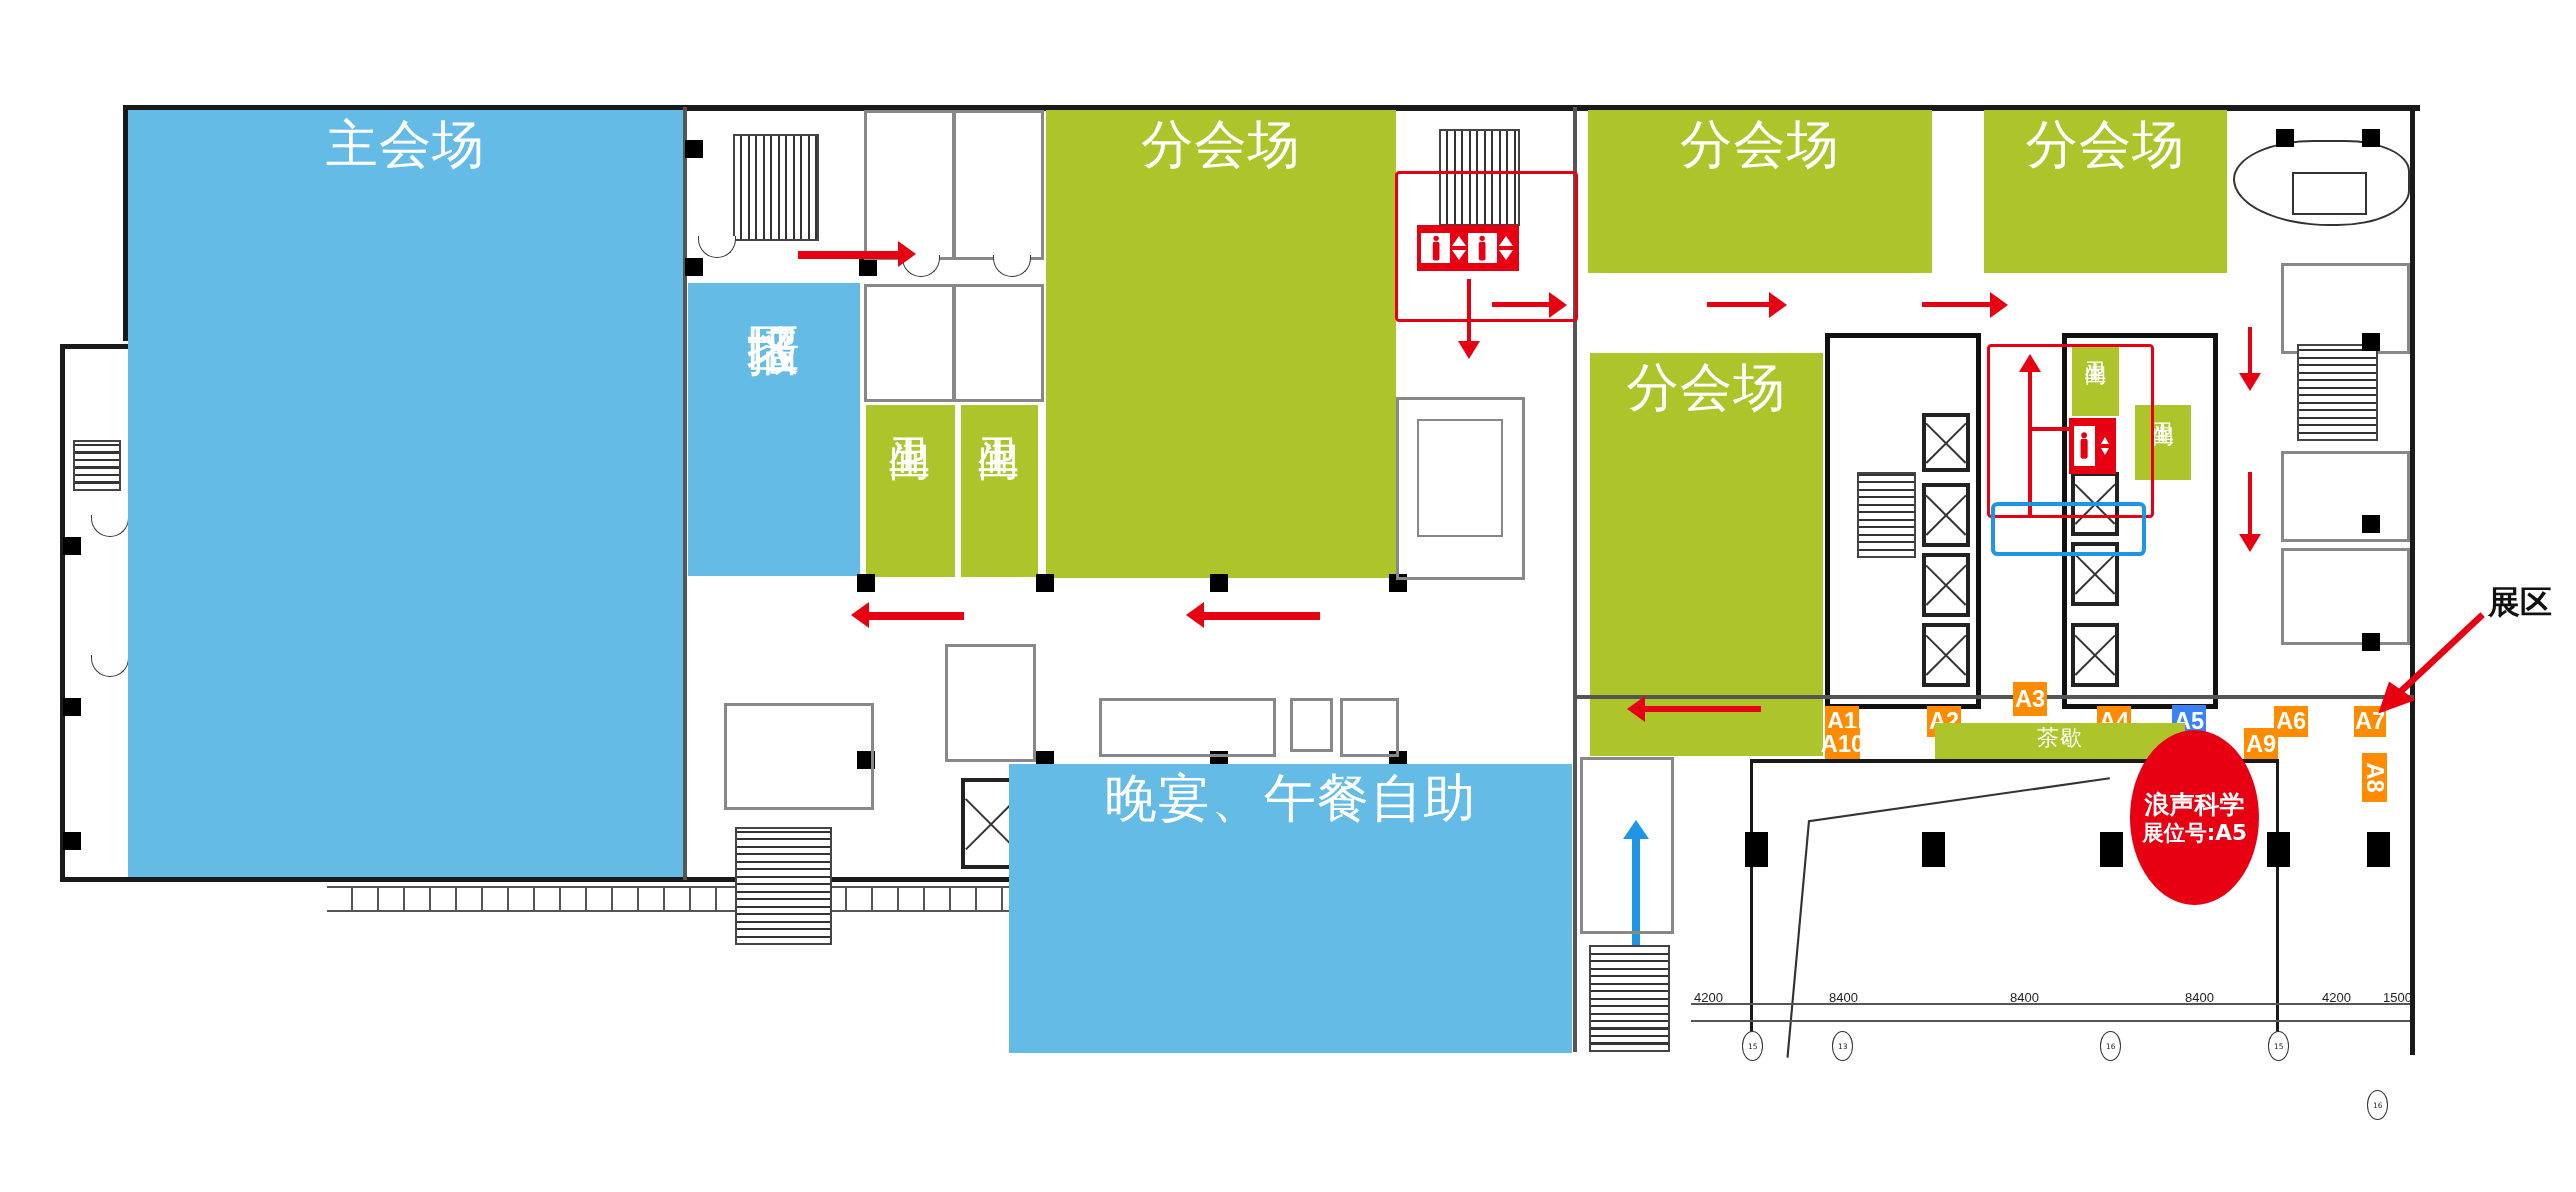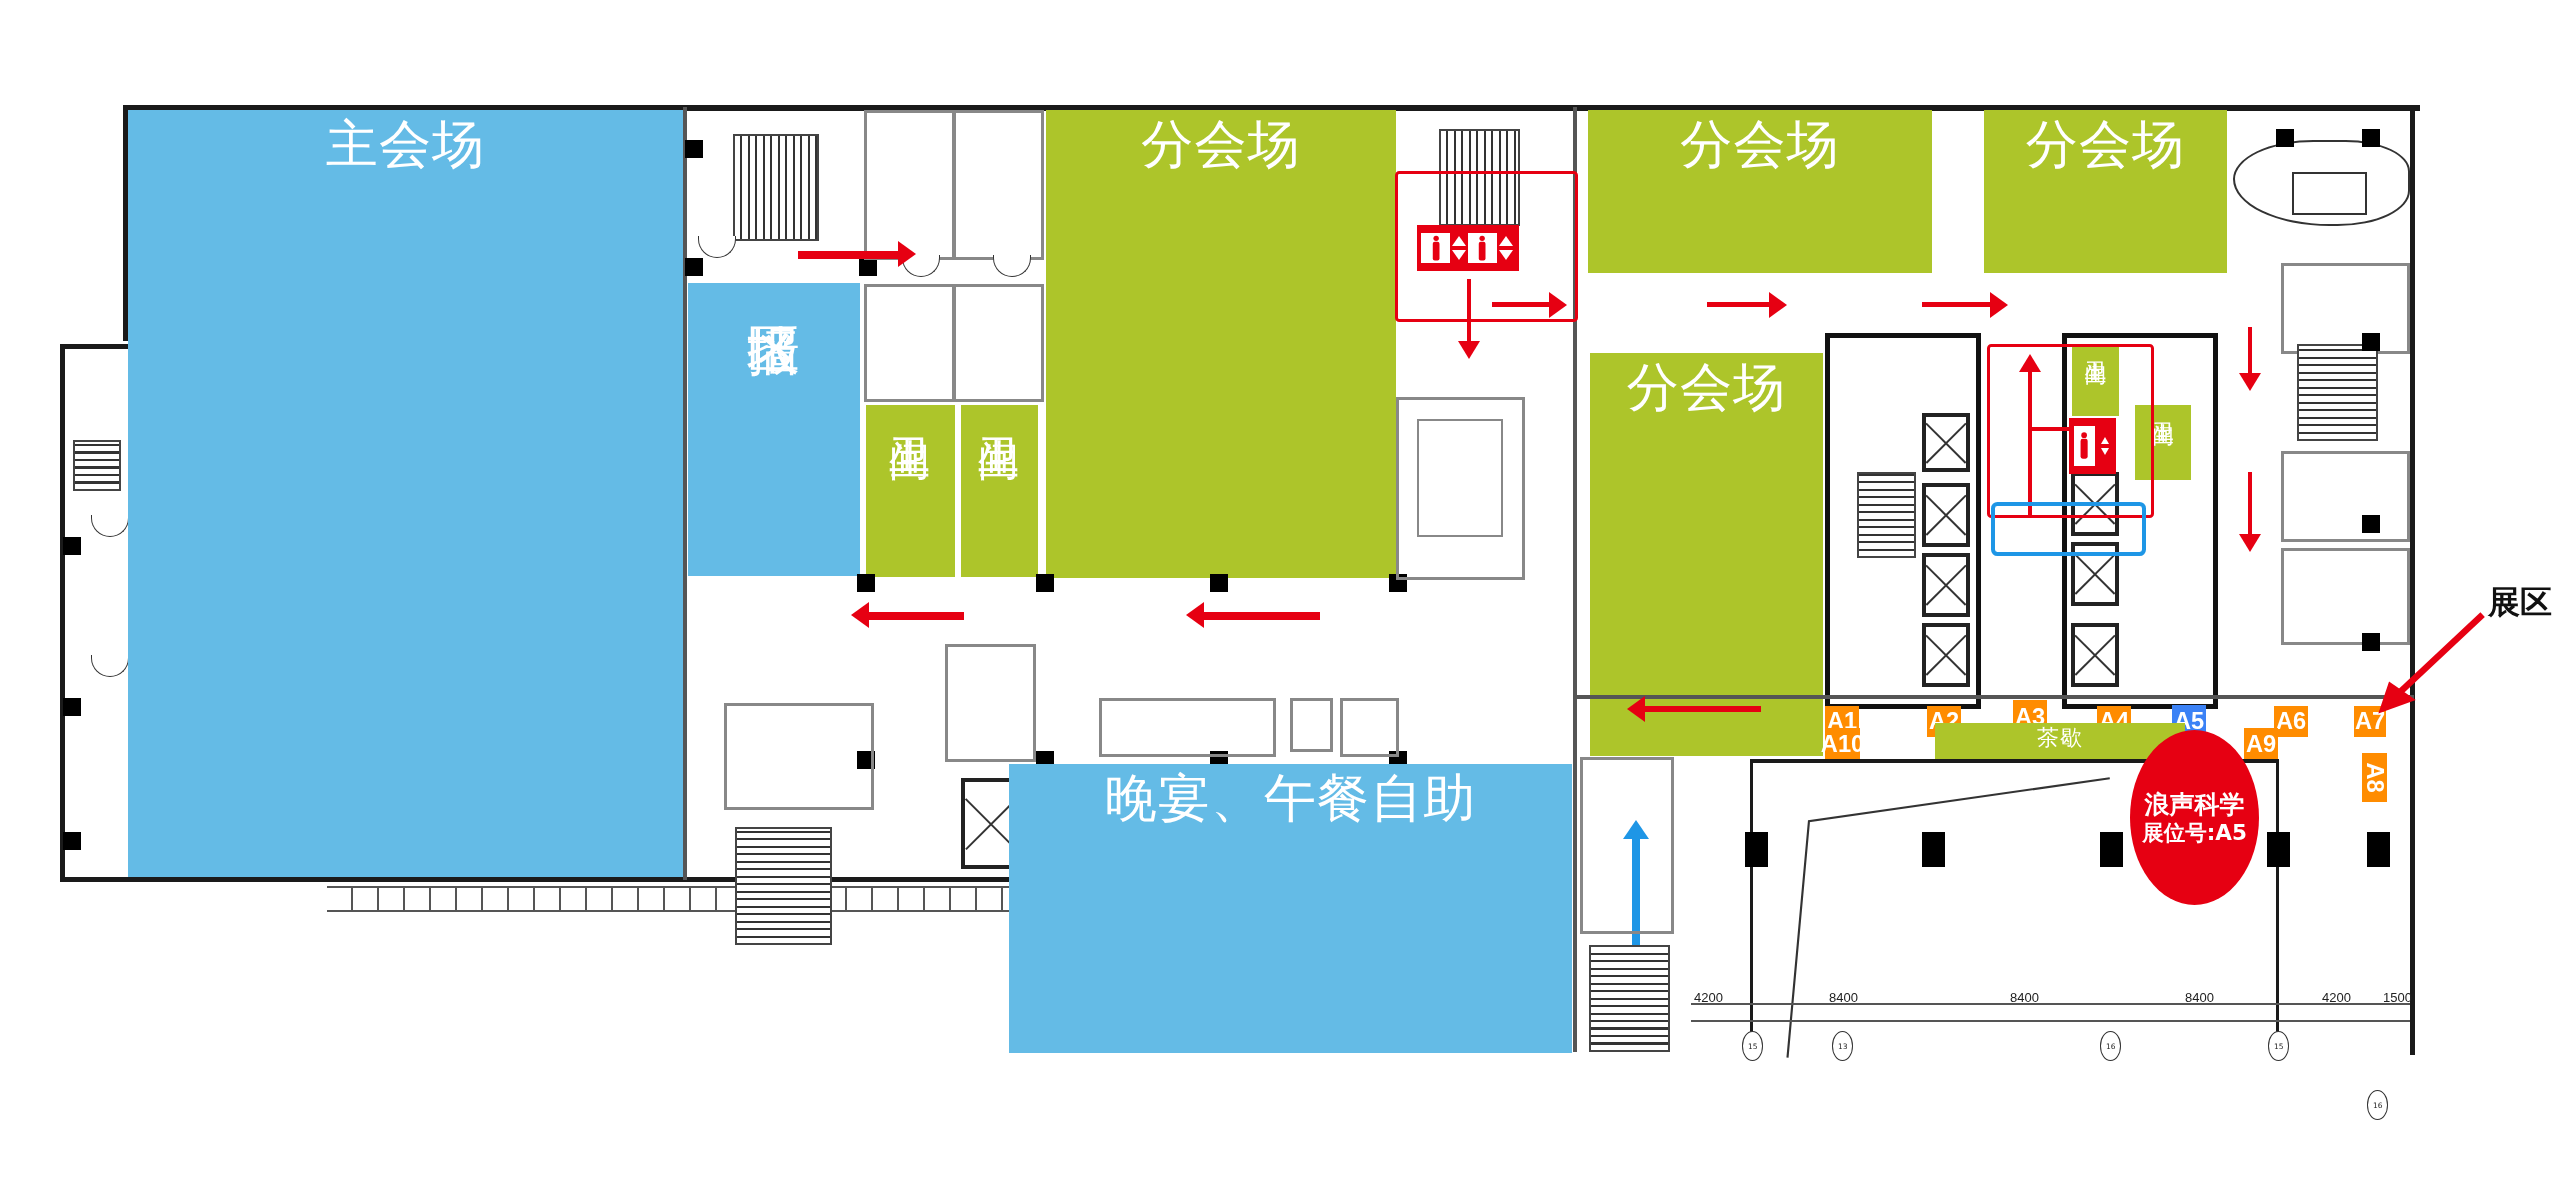--- a/index.html
+++ b/index.html
@@ -243,21 +243,21 @@
 
 <div class="wall-thin" style="left:1577px;top:695px;width:837px;height:4.3px;"></div>
 <div class="arrow l" style="left:1643px;top:706px;width:118px;height:6.4px;"></div>
 
 <div class="booth" style="left:1825px;top:706px;width:34px;height:31px;">
     <span>A1</span>
   </div>
 <div class="booth" style="left:1927px;top:706px;width:34px;height:31px;">
     <span>A2</span>
   </div>
-<div class="booth" style="left:2013px;top:700px;width:34px;height:34px;">
+<div class="booth" style="left:2013px;top:682px;width:34px;height:34px;">
     <span>A3</span>
   </div>
 <div class="booth" style="left:2097px;top:706px;width:34px;height:31px;">
     <span>A4</span>
   </div>
 <div class="booth active" style="left:2172px;top:705px;width:34px;height:33px;">
     <span>A5</span>
   </div>
 <div class="booth" style="left:2274px;top:706px;width:34px;height:31px;">
     <span>A6</span>

